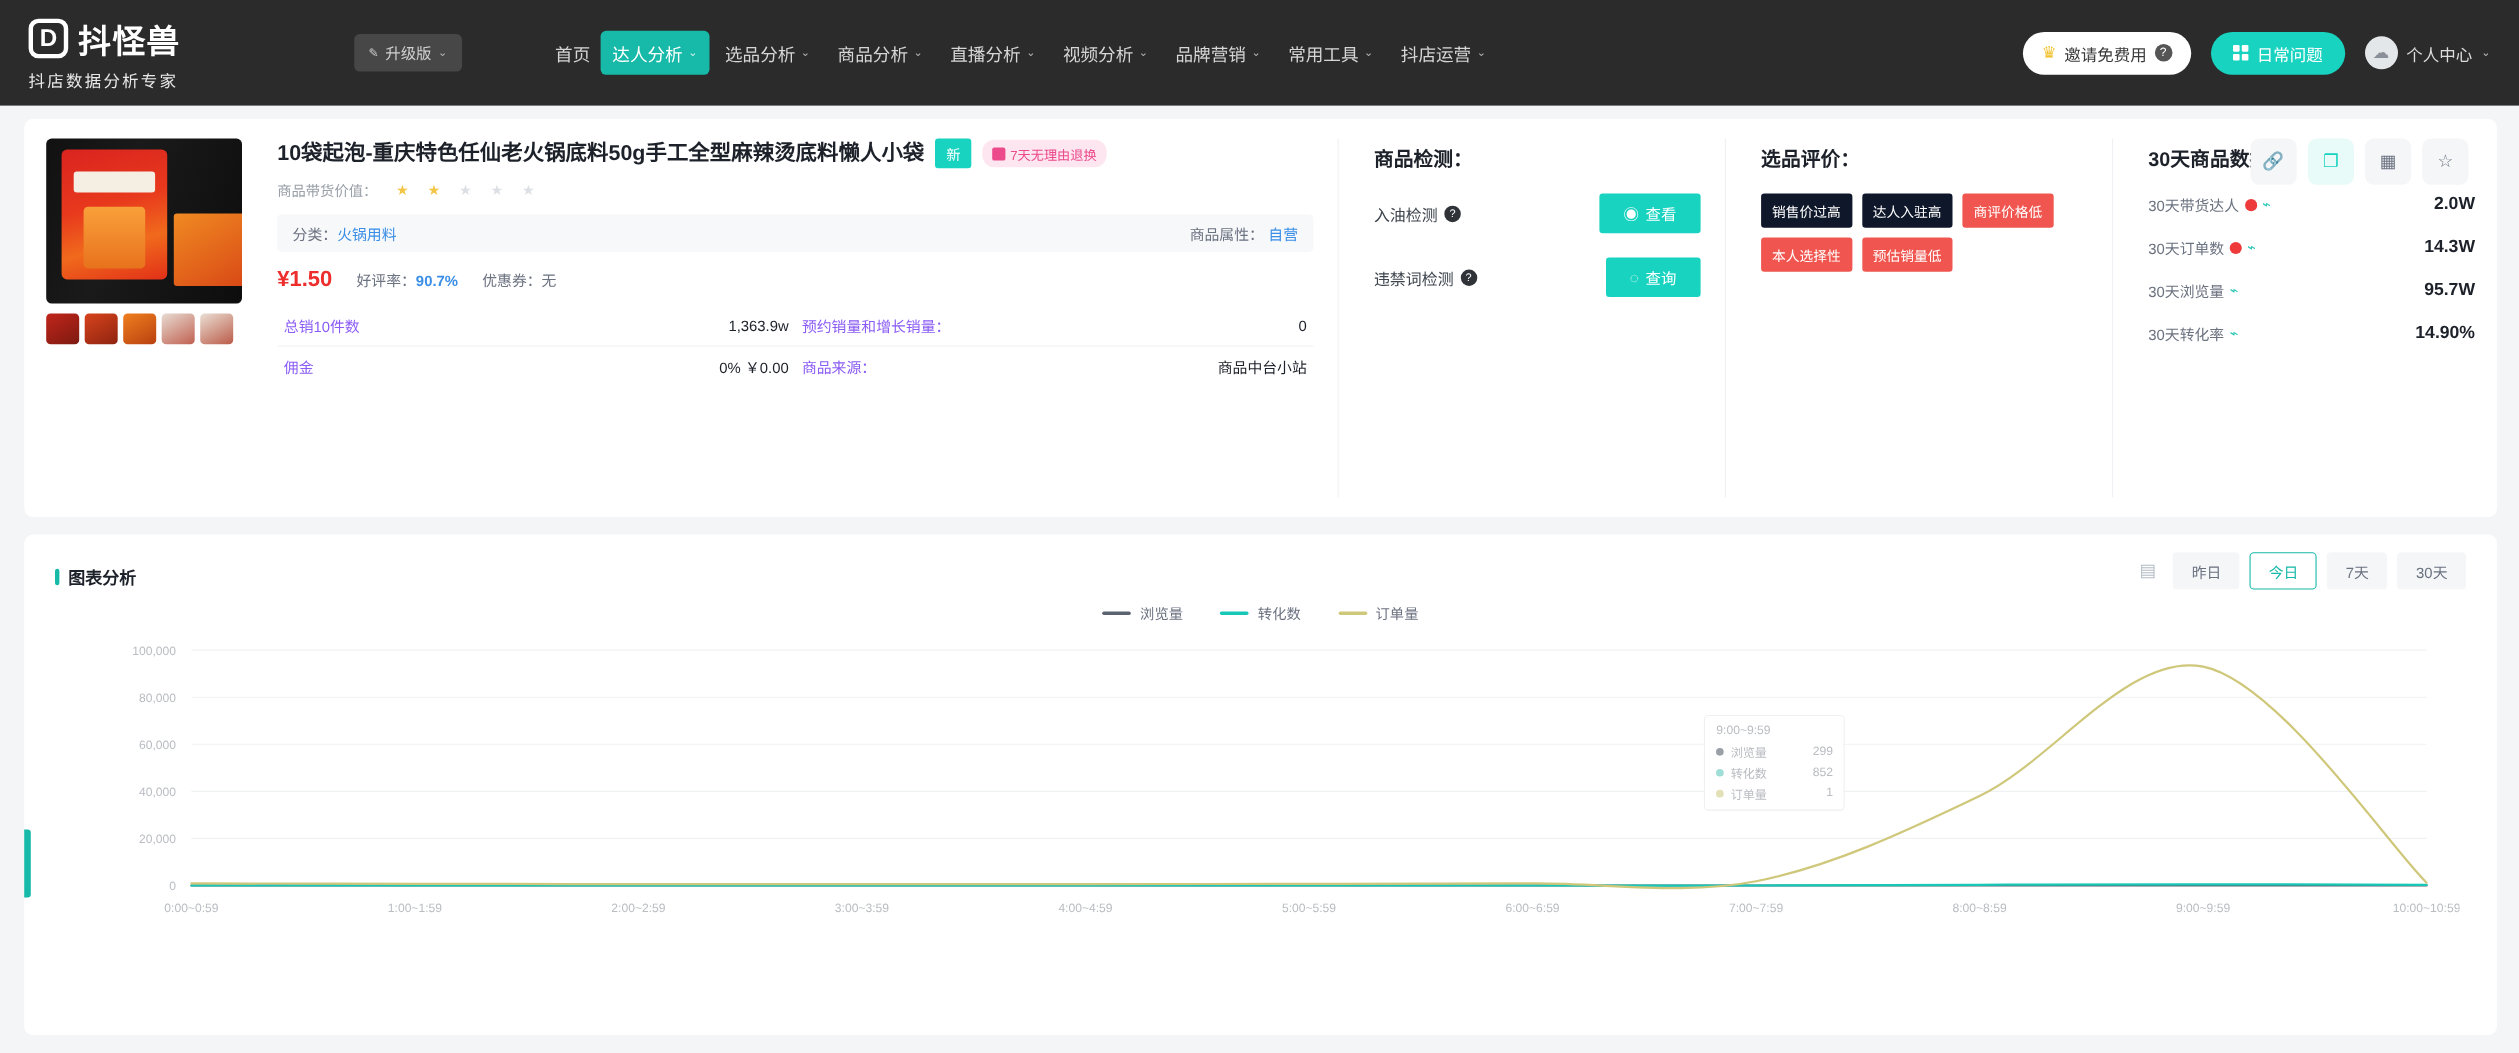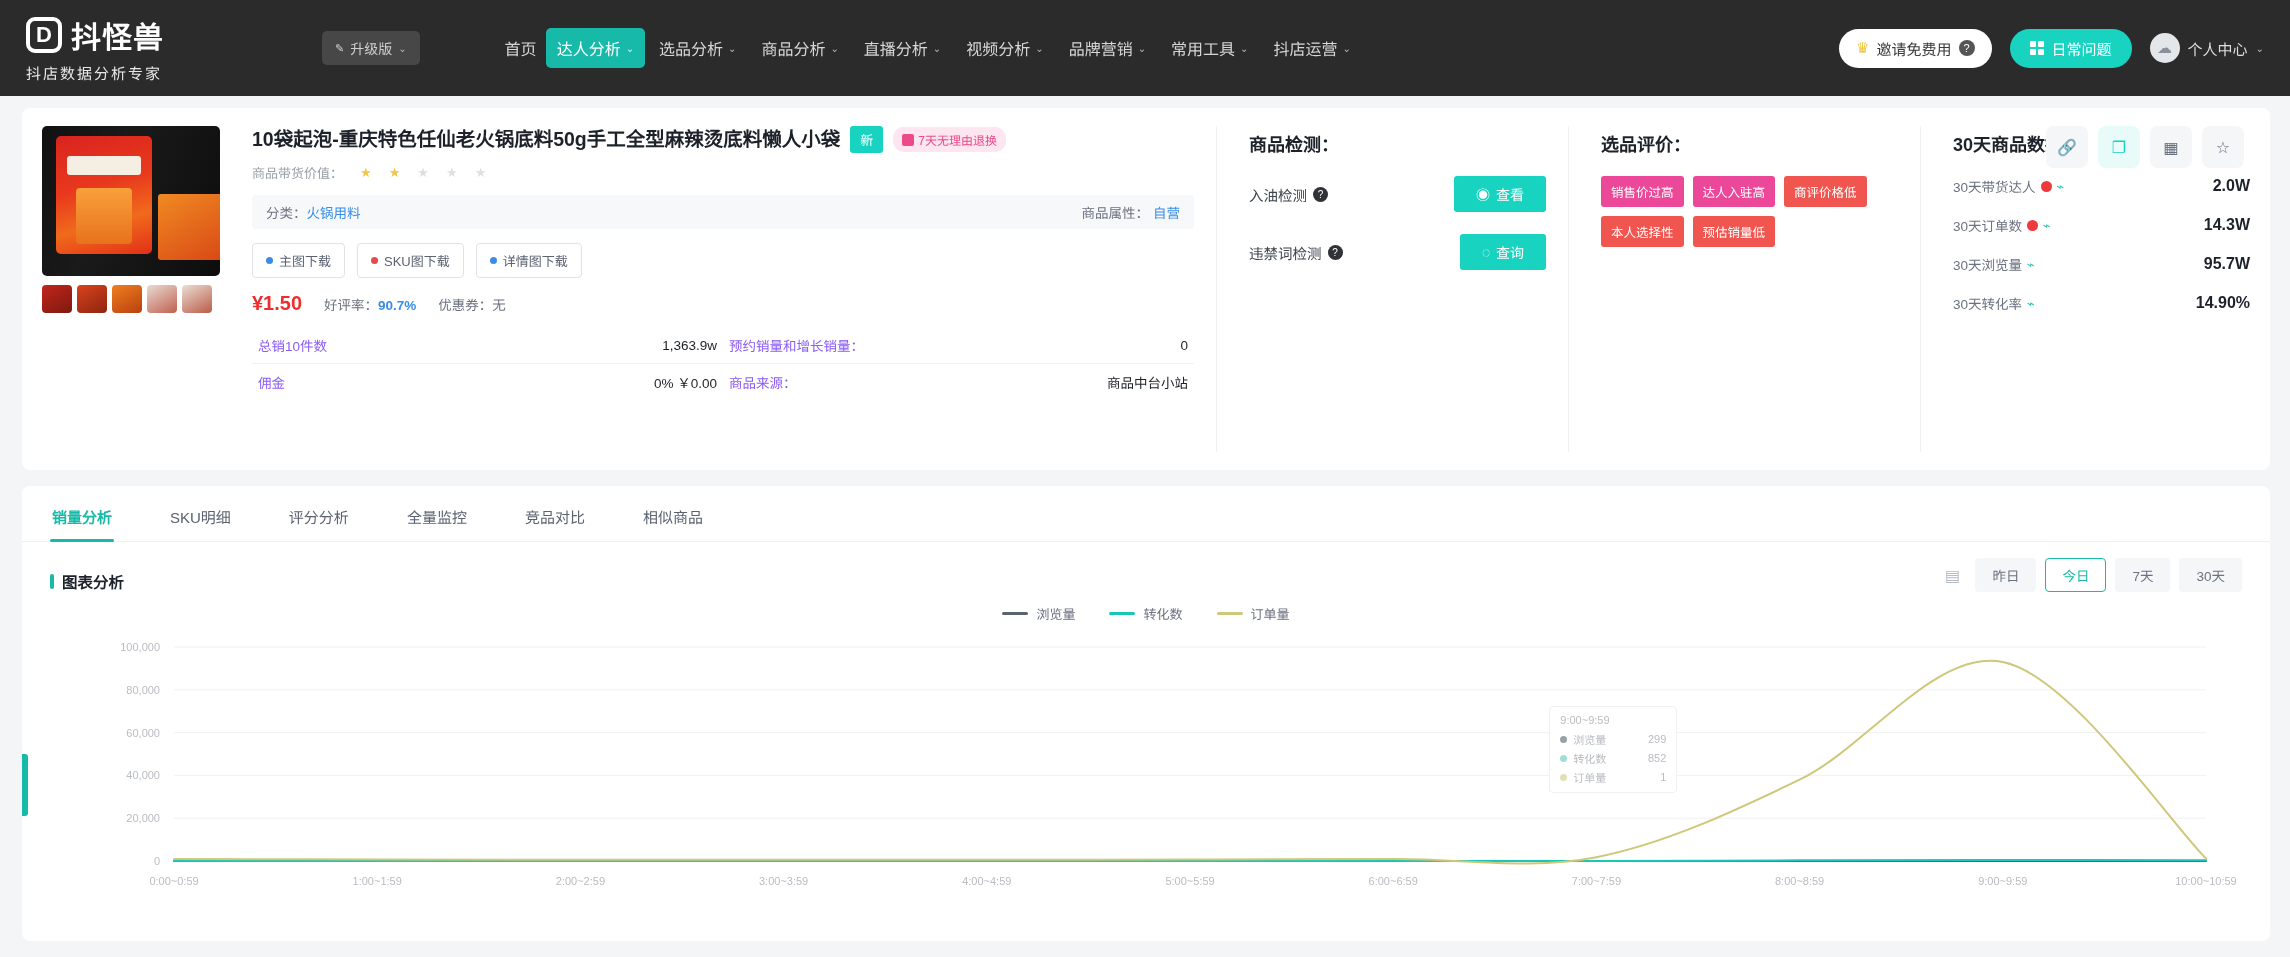--- a/index.html
+++ b/index.html
@@ -148,21 +148,21 @@
   .chk-row { display: flex; align-items: center; margin-bottom: 22px; }
   .chk-label { font-size: 14.5px; color: #3d444d; display: flex; align-items: center; gap: 6px; }
   .qdot { width: 15px; height: 15px; border-radius: 50%; background: #2f3338; color:#fff;
           font-size: 10px; display: flex; align-items: center; justify-content: center; }
   .chk-btn {
     margin-left: auto; background: #17d3c0; color: #fff; font-size: 14px; border: none;
     padding: 8px 22px; border-radius: 3px; cursor: pointer; display: flex; align-items: center; gap: 6px;
   }
   .tags { display: flex; flex-wrap: wrap; gap: 9px; }
   .tag { font-size: 12.5px; color: #fff; padding: 6px 10px; border-radius: 3px; white-space: nowrap; }
-  .tag.teal { background: #ec4899; }
+  .tag.teal { background: #0f172a; }
   .tag.red { background: #f0564f; }
 
   .stat-row { display: flex; align-items: center; margin-bottom: 19px; }
   .stat-k { font-size: 13.5px; color: #6b7280; display: flex; align-items: center; gap: 5px; }
   .reddot { width: 11px; height: 11px; border-radius: 50%; background: #ee3a3a; }
   .trend { color: #27c4b4; font-size: 13px; }
   .stat-v { margin-left: auto; font-size: 16px; font-weight: bold; color: #1d2129; }
 
   .card-actions { position: absolute; right: 26px; top: 18px; display: flex; gap: 10px; }
   .act {
@@ -328,34 +328,20 @@
         <span class="star off">★</span>
       </div>
 
       <div class="cat-bar">
         <span>分类：</span>
         <a href="#">火锅用料</a>
         <span class="cat-right">商品属性：</span>
         <a href="#" style="margin-left:4px">自营</a>
       </div>
 
-      <div class="dl-row">
-        <div class="dl-btn">
-          <span class="pt"></span>
-          <span>主图下载</span>
-        </div>
-        <div class="dl-btn red">
-          <span class="pt"></span>
-          <span>SKU图下载</span>
-        </div>
-        <div class="dl-btn">
-          <span class="pt"></span>
-          <span>详情图下载</span>
-        </div>
-      </div>
 
       <div class="price-row">
         <span class="price">¥1.50</span>
         <span class="price-meta">
           <span>好评率：</span><b>90.7%</b>
         </span>
         <span class="price-meta">
           <span>优惠券：</span><span>无</span>
         </span>
       </div>
@@ -457,28 +443,20 @@
       <div class="act">
           <span>▦</span>
         </div>
       <div class="act">
           <span>☆</span>
         </div>
     </div>
   </div>
 
   <div class="tabs-card">
-    <div class="tabs">
-      <div class="tab active">销量分析</div>
-      <div class="tab">SKU明细</div>
-      <div class="tab">评分分析</div>
-      <div class="tab">全量监控</div>
-      <div class="tab">竞品对比</div>
-      <div class="tab">相似商品</div>
-    </div>
 
     <div class="chart-head">
       <div class="chart-title">
         <span class="bar-mark"></span>
         <span>图表分析</span>
       </div>
       <div class="range-ctl">
         <span class="cal-ic">▤</span>
         <span class="rbtn">昨日</span>
         <span class="rbtn active">今日</span>

